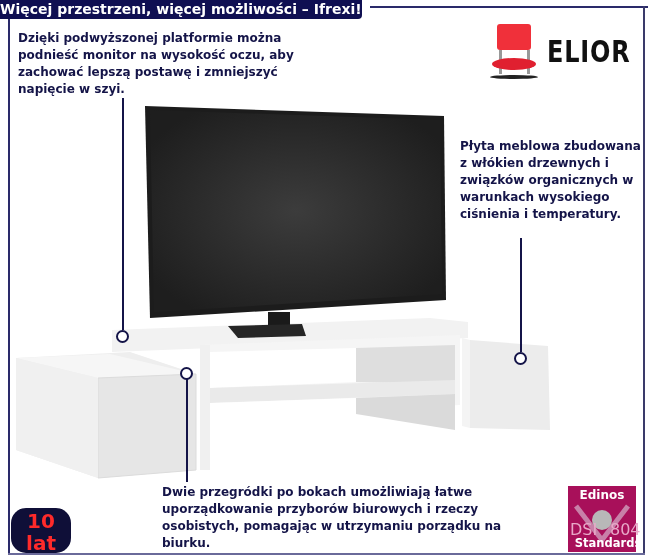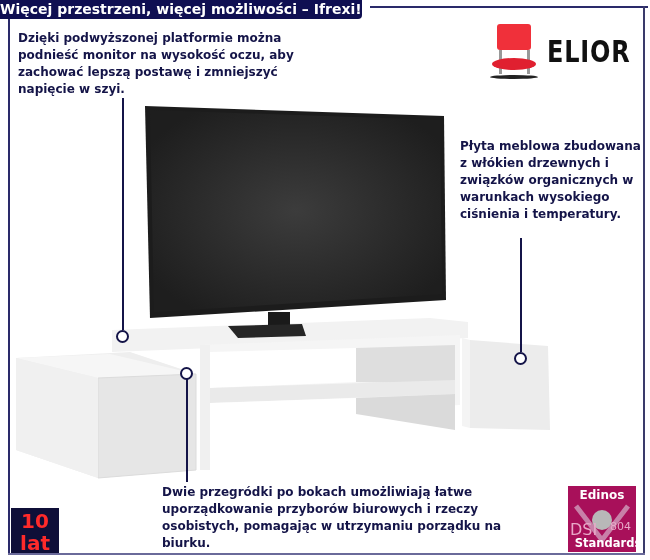--- a/index.html
+++ b/index.html
@@ -10,27 +10,27 @@
   .frame-bottom { position: absolute; left: 8px; top: 553px; width: 637px; height: 2px; background: #6a6a9a; }
   .title-bar { position: absolute; left: 0; top: 0; height: 19px; padding: 0 0; background: #0f0f52; color: #ffffff; font-weight: bold; font-size: 14px; line-height: 19px; border-bottom-right-radius: 4px; white-space: nowrap; }
   .callout { position: absolute; color: #141448; font-weight: bold; font-size: 12px; line-height: 17px; }
   .callout-1 { left: 18px; top: 30px; width: 300px; }
   .callout-2 { left: 452px; top: 138px; width: 190px; margin-left: 8px; }
   .callout-3 { left: 147px; top: 484px; width: 380px; margin-left: 15px; }
   .leader { position: absolute; width: 2px; background: #141448; }
   .dot { position: absolute; width: 9px; height: 9px; border: 2.5px solid #141448; border-radius: 50%; background: #ffffff; }
   .logo { position: absolute; left: 487px; top: 20px; width: 150px; height: 60px; }
   .logo-text { position: absolute; left: 60px; top: 14px; font-family: "DejaVu Sans", sans-serif; font-weight: bold; font-size: 30px; letter-spacing: 1px; color: #111111; transform: scaleX(0.8); transform-origin: left; }
-  .badge-warranty { position: absolute; left: 11px; top: 508px; width: 48px; height: 45px; background: #0f0f38; border-radius: 0; text-align: center; }
+  .badge-warranty { position: absolute; left: 11px; top: 508px; width: 60px; height: 45px; background: #0f0f38; border-radius: 15px; text-align: center; }
   .badge-warranty .w1 { color: #ff2a2a; font-size: 20px; font-weight: bold; line-height: 22px; padding-top: 2px; }
   .badge-warranty .w2 { color: #ffffff; font-size: 12px; font-weight: bold; line-height: 16px; }
   .badge-edinos { position: absolute; left: 568px; top: 486px; width: 68px; height: 66px; background: #a8105a; }
   .badge-edinos .e1 { position: absolute; left: 0; top: 0; width: 68px; text-align: center; color: #ffffff; font-weight: bold; font-size: 12px; line-height: 18px; }
   .badge-edinos .e2 { position: absolute; left: 2px; top: 34px; color: #e8a8c8; font-size: 16px; }
-  .badge-edinos .e3 { position: absolute; left: 42px; top: 34px; color: #e8a8c8; font-size: 11px; }
+  .badge-edinos .e3 { position: absolute; left: 42px; top: 34px; color: #e8a8c8; font-size: 16px; }
   .badge-edinos .e4 { position: absolute; left: 0; top: 50px; width: 80px; text-align: center; color: #ffffff; font-weight: bold; font-size: 11.5px; }
   .scene { position: absolute; left: 0; top: 0; }
 </style>
 </head>
 <body>
 
 <div class="frame-left"></div>
 <div class="frame-top"></div>
 <div class="frame-right"></div>
 <div class="frame-bottom"></div>

